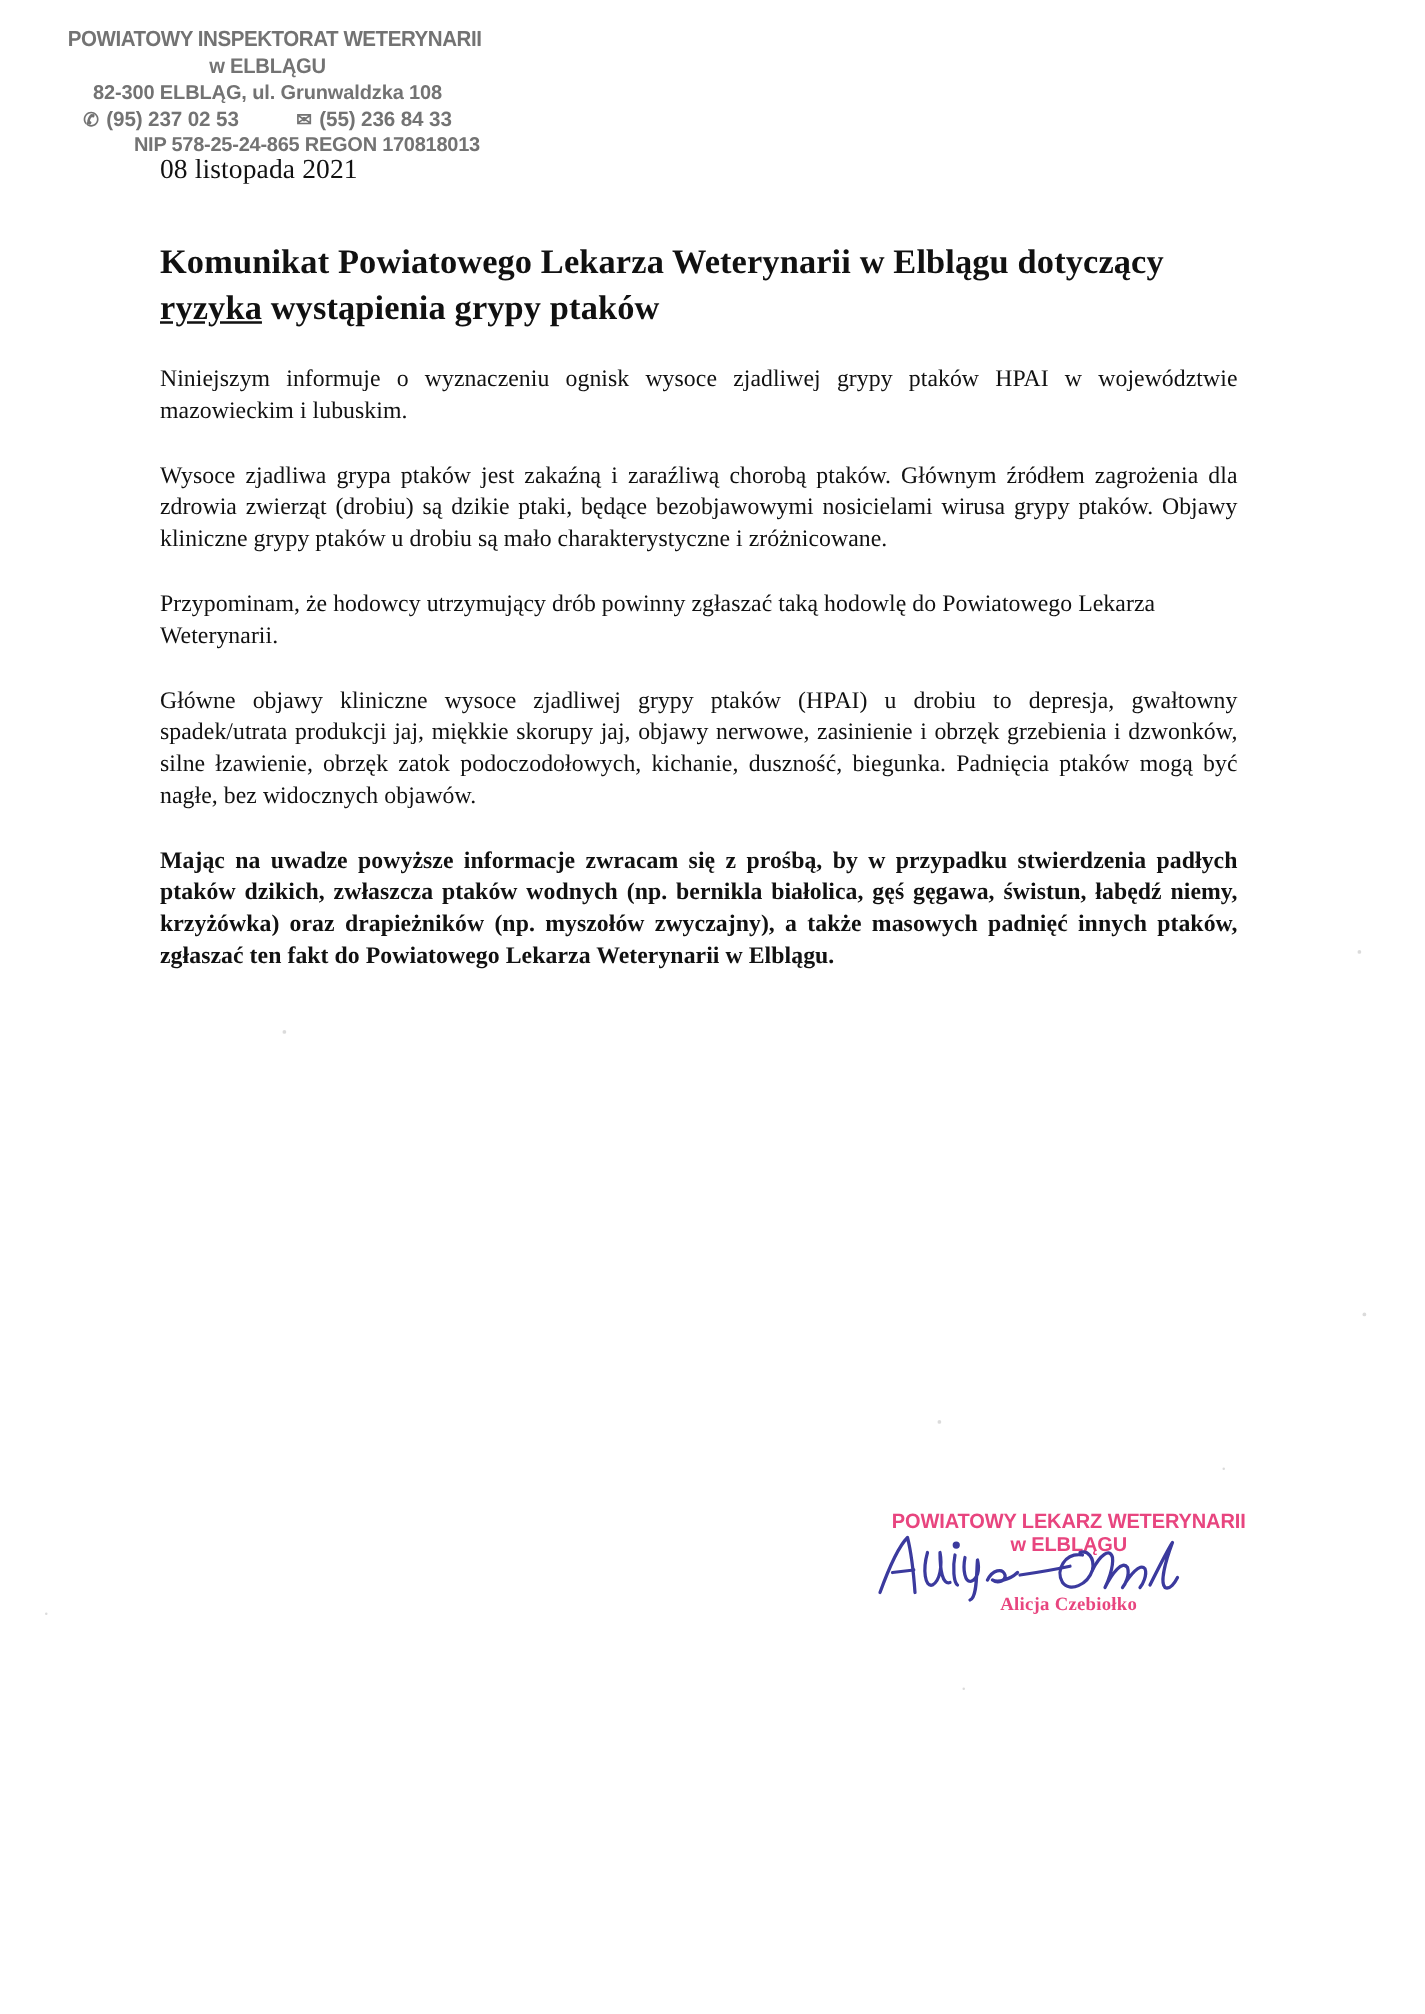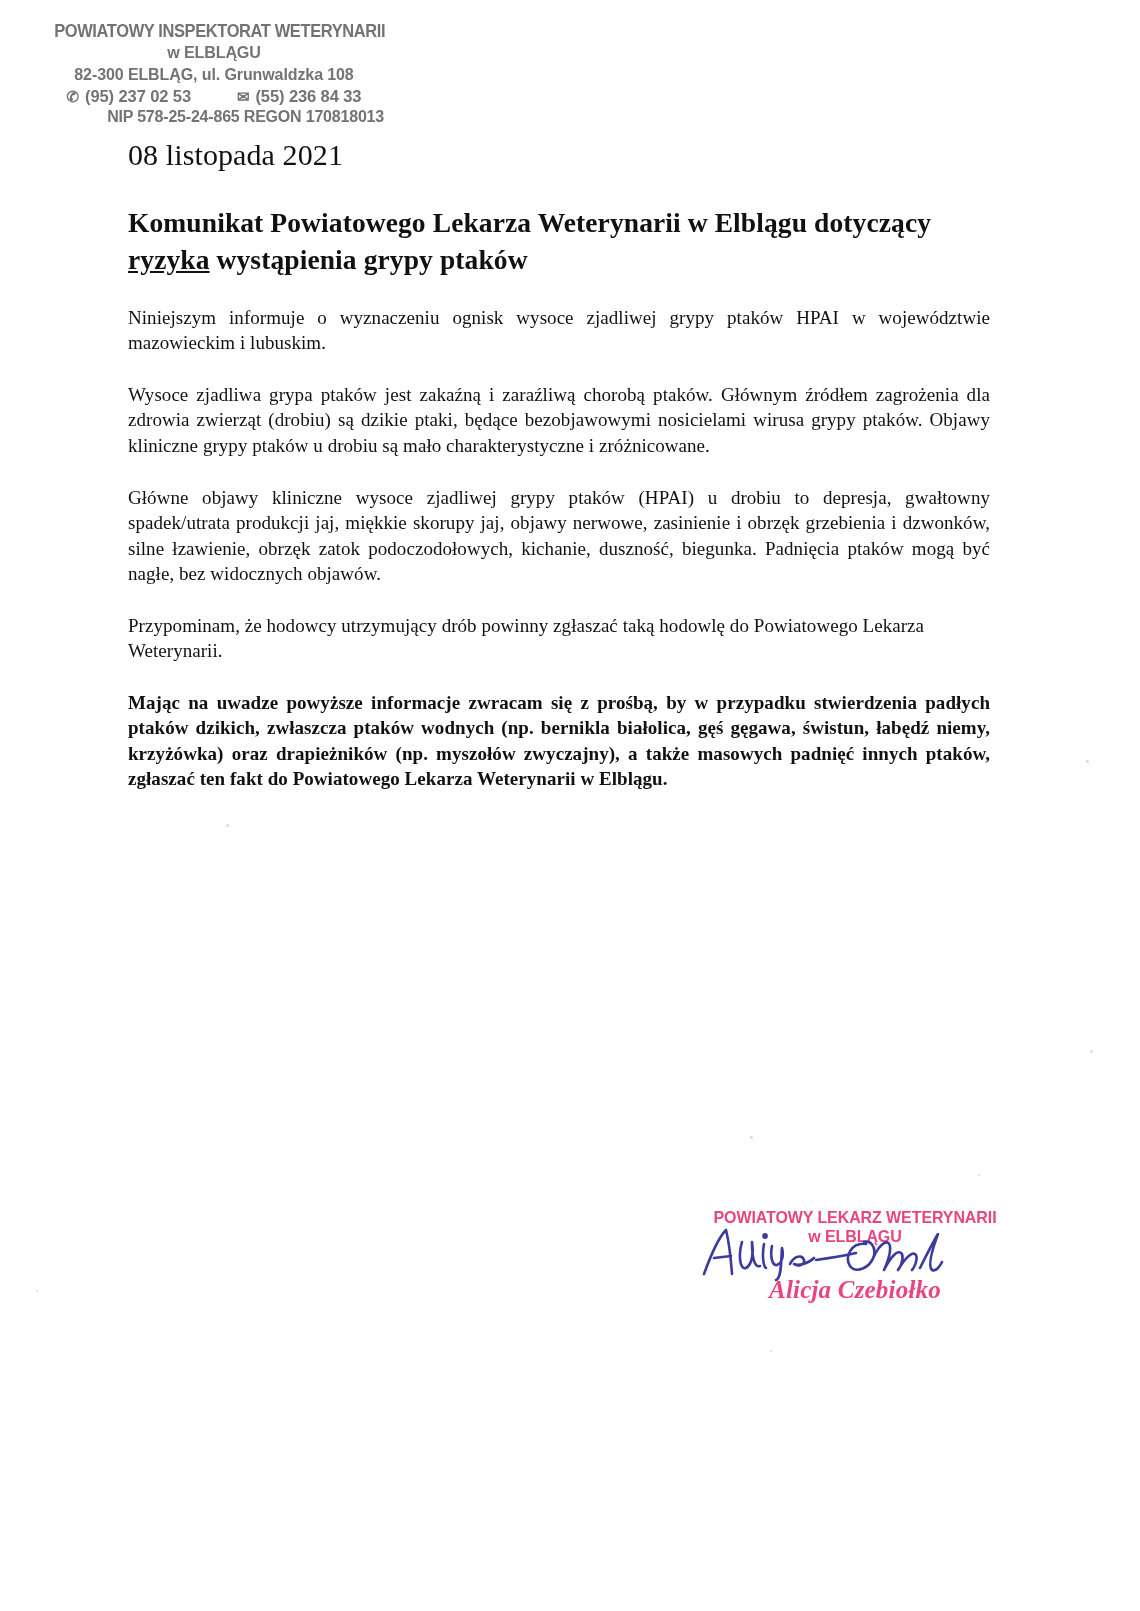--- a/index.html
+++ b/index.html
@@ -76,32 +76,32 @@
     font-size: 15px;
     line-height: 1;
     display: inline-block;
   }
   .gap-fill { display: inline-block; width: 34px; }
 
   
   .doc-date {
     position: absolute;
     left: 128px;
-    top: 138px;
-    font-size: 30px;
+    top: 122px;
+    font-size: 22px;
     letter-spacing: 0.1px;
     white-space: nowrap;
     text-align: right;
   }
 
   
   .content {
     position: absolute;
     left: 128px;
-    top: 204px;
+    top: 190px;
     width: 862px;
   }
 
   .doc-title {
     font-size: 27.5px;
     font-weight: bold;
     line-height: 1.36;
     letter-spacing: 0.1px;
     margin: 0 0 26px 0;
     text-align: left;
@@ -155,23 +155,22 @@
   .sig-handwriting {
     position: relative;
     height: 56px;
     margin-top: -20px;
     z-index: 2;
   }
   .sig-handwriting svg { position: absolute; left: 8px; top: -4px; }
   .sig-printed-name {
     color: #e8457f;
     font-family: "Liberation Serif", "DejaVu Serif", serif;
-    font-style: italic;
     font-weight: bold;
-    font-size: 25px;
+    font-size: 15px;
     letter-spacing: 0.2px;
     margin-top: -6px;
     position: relative;
     z-index: 1;
     white-space: nowrap;
   }
 
   
   .speckle {
     position: absolute;
@@ -198,22 +197,22 @@
 </div>
 
 <div class="doc-date">08 listopada 2021</div>
 
 <div class="content">
 
   <h1 class="doc-title"><span>Komunikat Powiatowego Lekarza Weterynarii w Elblągu dotyczący </span><span class="u">ryzyka</span><span> wystąpienia grypy ptaków</span></h1>
 
   <p class="para">Niniejszym informuje o wyznaczeniu ognisk wysoce zjadliwej grypy ptaków HPAI  w województwie mazowieckim i lubuskim.</p>
   <p class="para">Wysoce zjadliwa grypa ptaków jest zakaźną i zaraźliwą chorobą ptaków. Głównym źródłem zagrożenia dla zdrowia zwierząt (drobiu) są dzikie ptaki, będące bezobjawowymi nosicielami wirusa grypy ptaków. Objawy kliniczne grypy ptaków u drobiu są mało charakterystyczne i zróżnicowane.</p>
+  <p class="para last-left">Przypominam, że hodowcy utrzymujący drób powinny zgłaszać taką hodowlę do  Powiatowego Lekarza Weterynarii.</p>
   <p class="para">Główne objawy kliniczne wysoce zjadliwej grypy ptaków (HPAI) u drobiu to depresja, gwałtowny spadek/utrata produkcji jaj, miękkie skorupy jaj, objawy nerwowe, zasinienie i obrzęk grzebienia i dzwonków, silne łzawienie, obrzęk zatok podoczodołowych, kichanie, duszność, biegunka. Padnięcia ptaków mogą być nagłe, bez widocznych objawów.</p>
-  <p class="para last-left">Przypominam, że hodowcy utrzymujący drób powinny zgłaszać taką hodowlę do  Powiatowego Lekarza Weterynarii.</p>
   <p class="para bold">Mając na uwadze powyższe informacje zwracam się z prośbą, by w przypadku stwierdzenia padłych ptaków dzikich, zwłaszcza ptaków wodnych (np. bernikla białolica, gęś gęgawa, świstun, łabędź niemy, krzyżówka) oraz drapieżników (np. myszołów zwyczajny), a także masowych padnięć innych ptaków, zgłaszać ten fakt do  Powiatowego Lekarza Weterynarii w Elblągu.</p>
 
 </div>
 
 <div class="sig-block">
   <div class="sig-stamp-line1">POWIATOWY LEKARZ WETERYNARII</div>
   <div class="sig-stamp-line2">w ELBLĄGU</div>
 
   <div class="sig-handwriting">
     <svg width="250" height="60" viewBox="0 0 250 60" fill="none">

